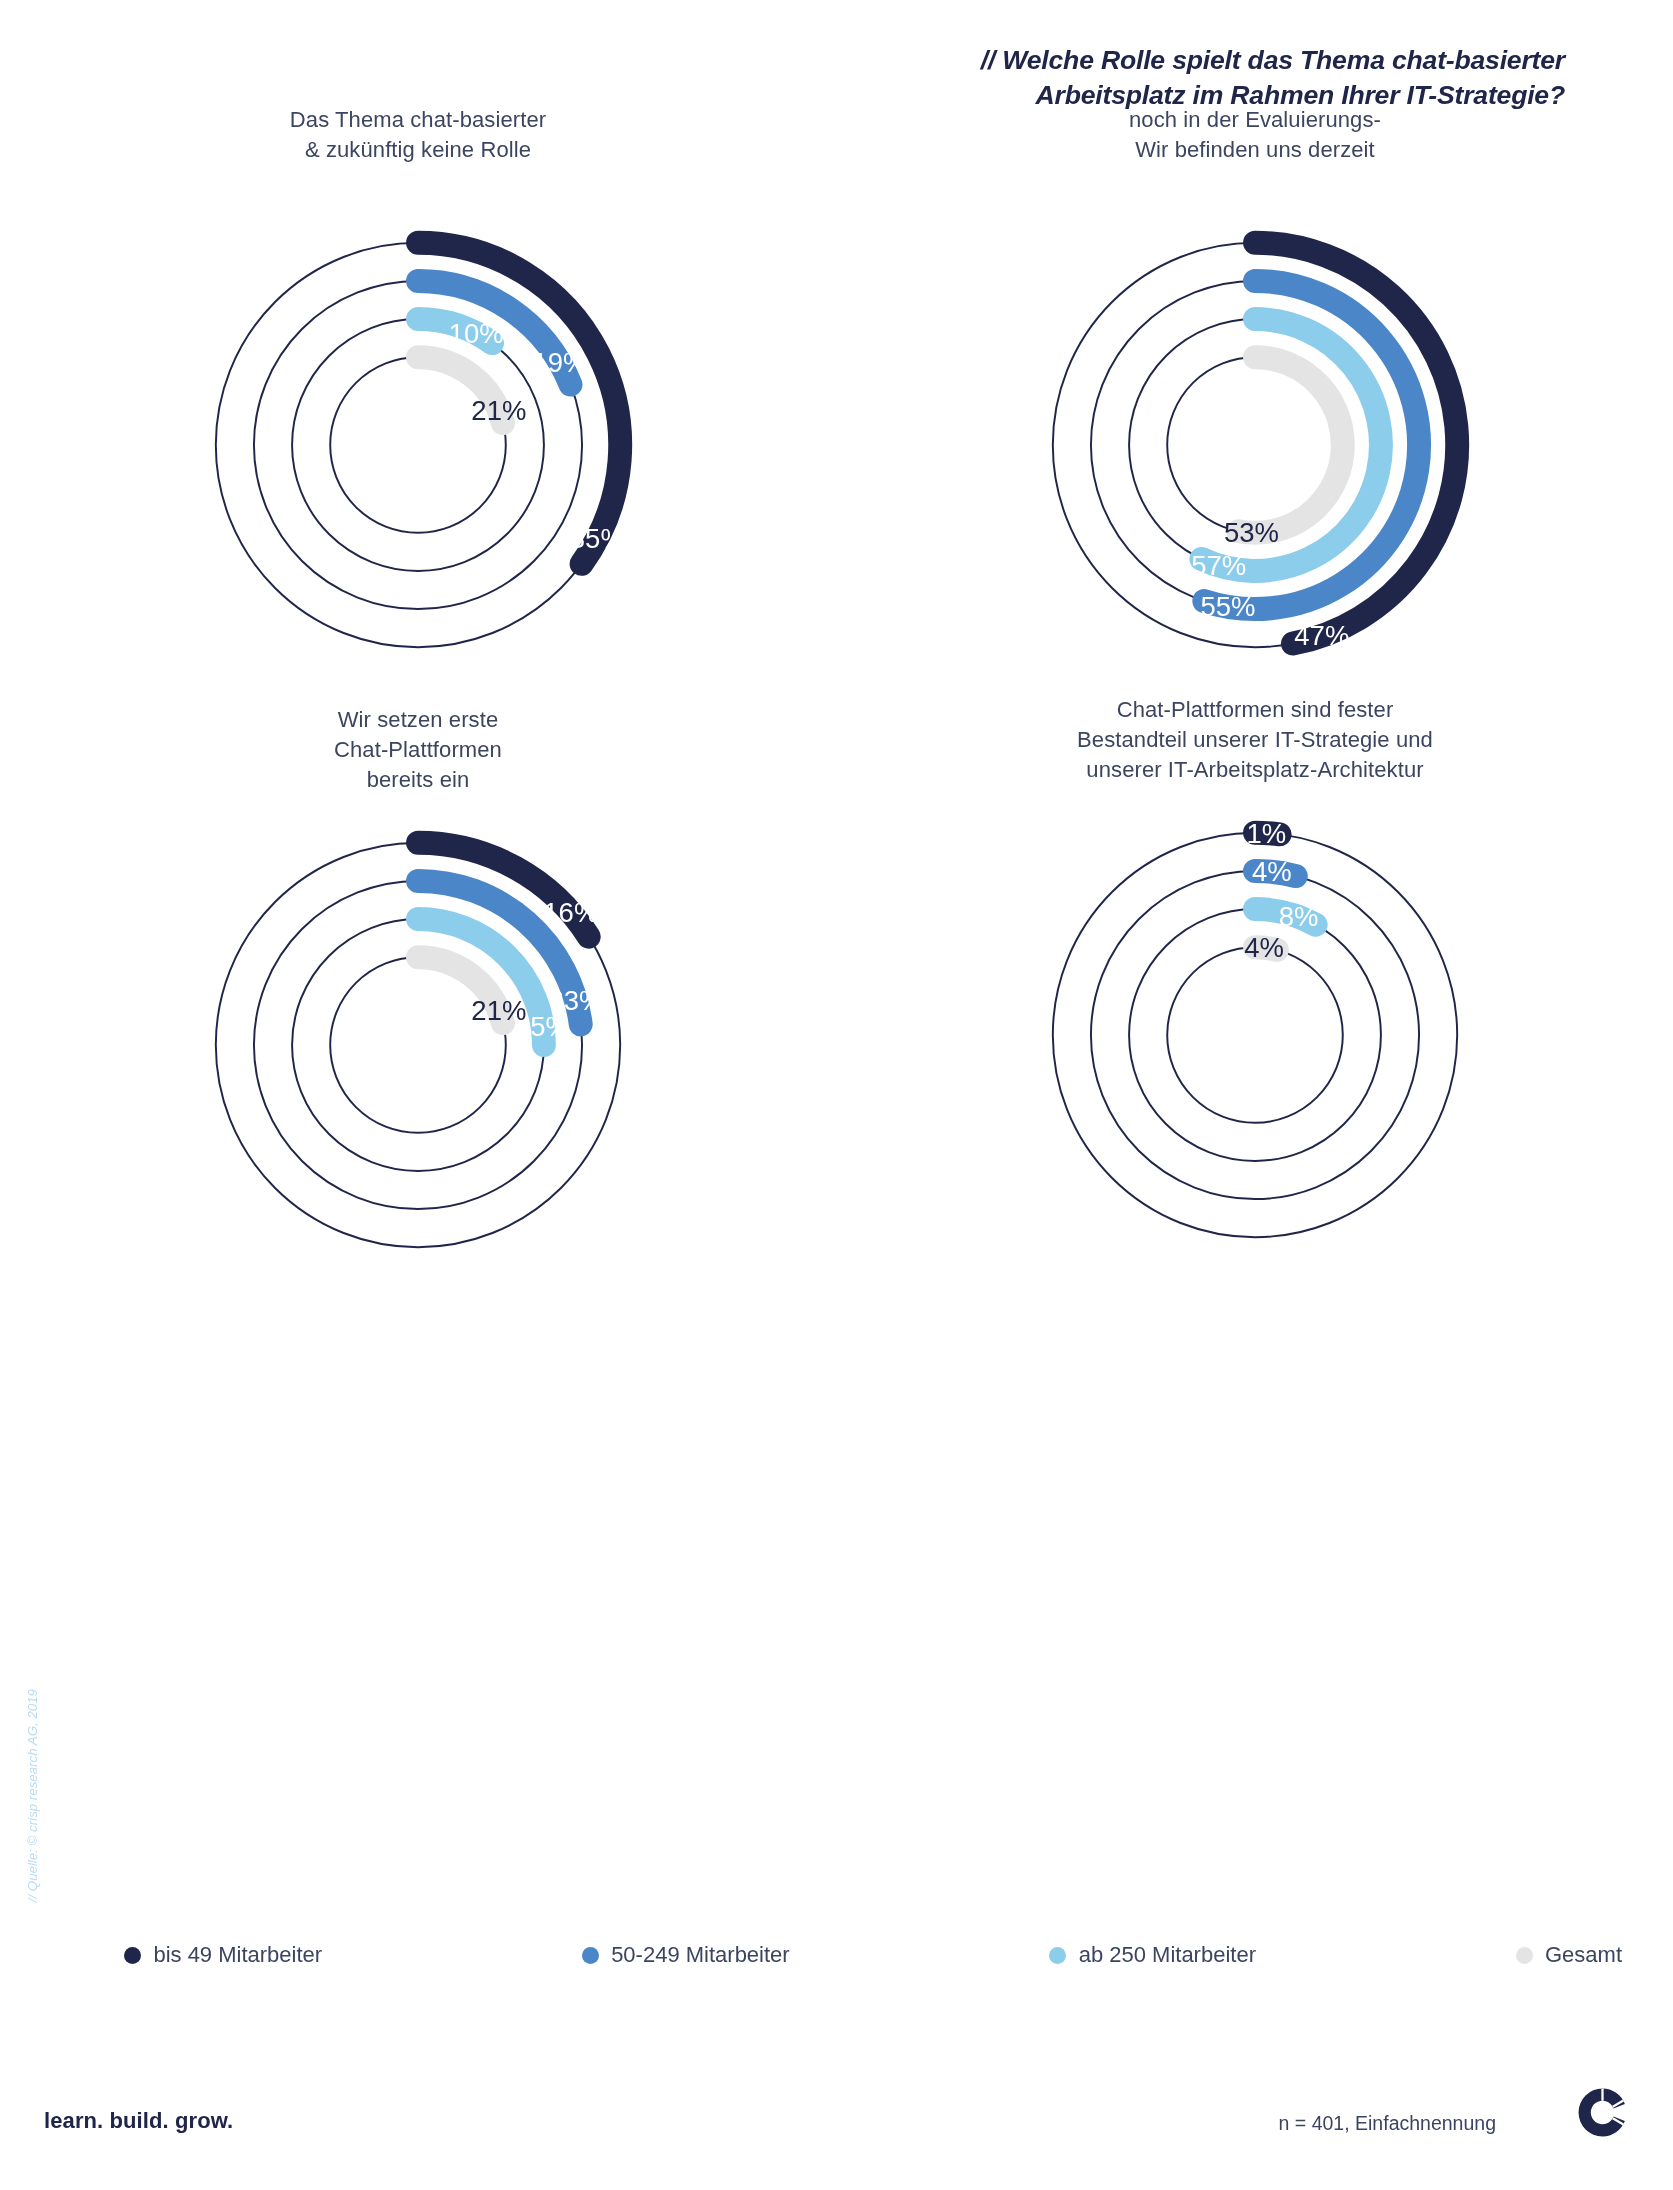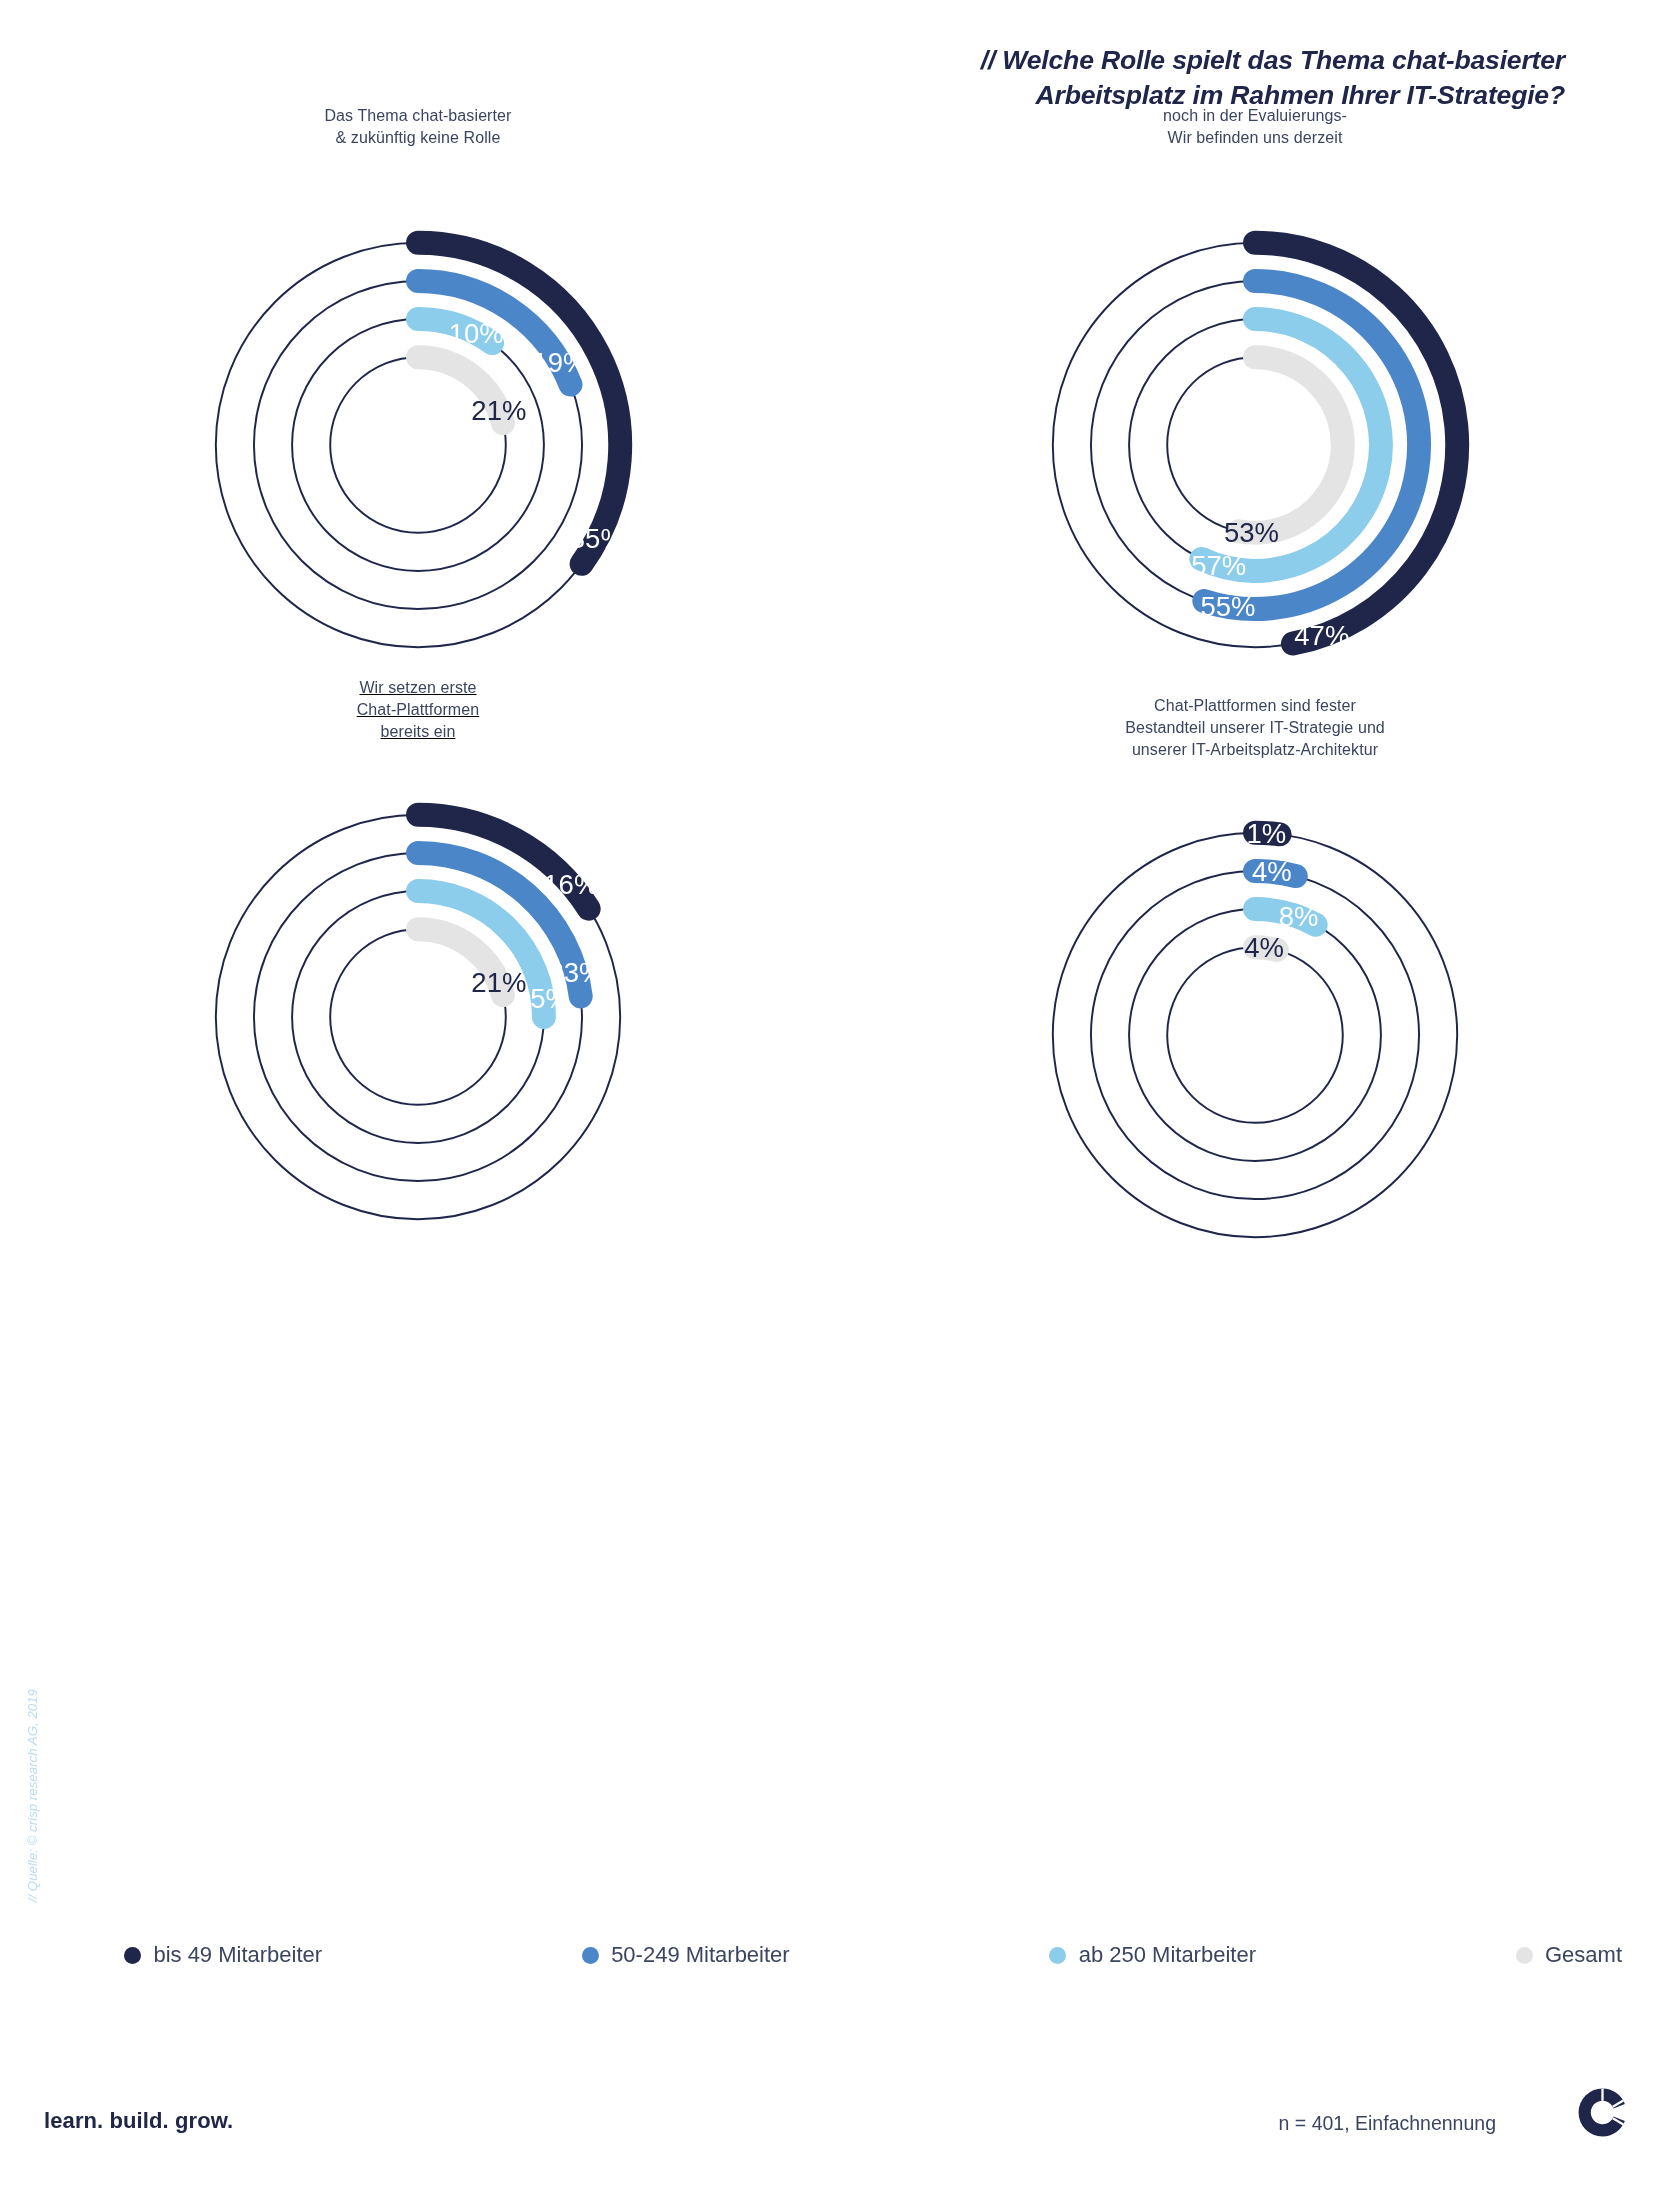--- a/index.html
+++ b/index.html
@@ -23,27 +23,27 @@
     line-height: 1.33;
     letter-spacing: -0.2px;
     color: #20264a;
   }
 
   
   .charts { position: absolute; left: 0; top: 105px; width: 1673px; }
   .chart-cell { position: absolute; width: 836px; }
   .cell-0 { left: 0;   top: 0; }
   .cell-1 { left: 837px; top: 0; }
-  .cell-2 { left: 0;   top: 572px; text-decoration: underline; }
+  .cell-2 { left: 0;   top: 600px; }
   .cell-3 { left: 837px; top: 590px; }
 
   .chart-title {
     width: 100%;
     text-align: center;
-    font-size: 16px;
+    font-size: 22px;
     line-height: 1.36;
     font-weight: 300;
     color: #3c4560;
     letter-spacing: 0.1px;
     height: 105px;
   }
   .chart-svg-wrap { width: 100%; display: flex; justify-content: center; }
   svg.radial { display: block; }
 
   .pct-label {

